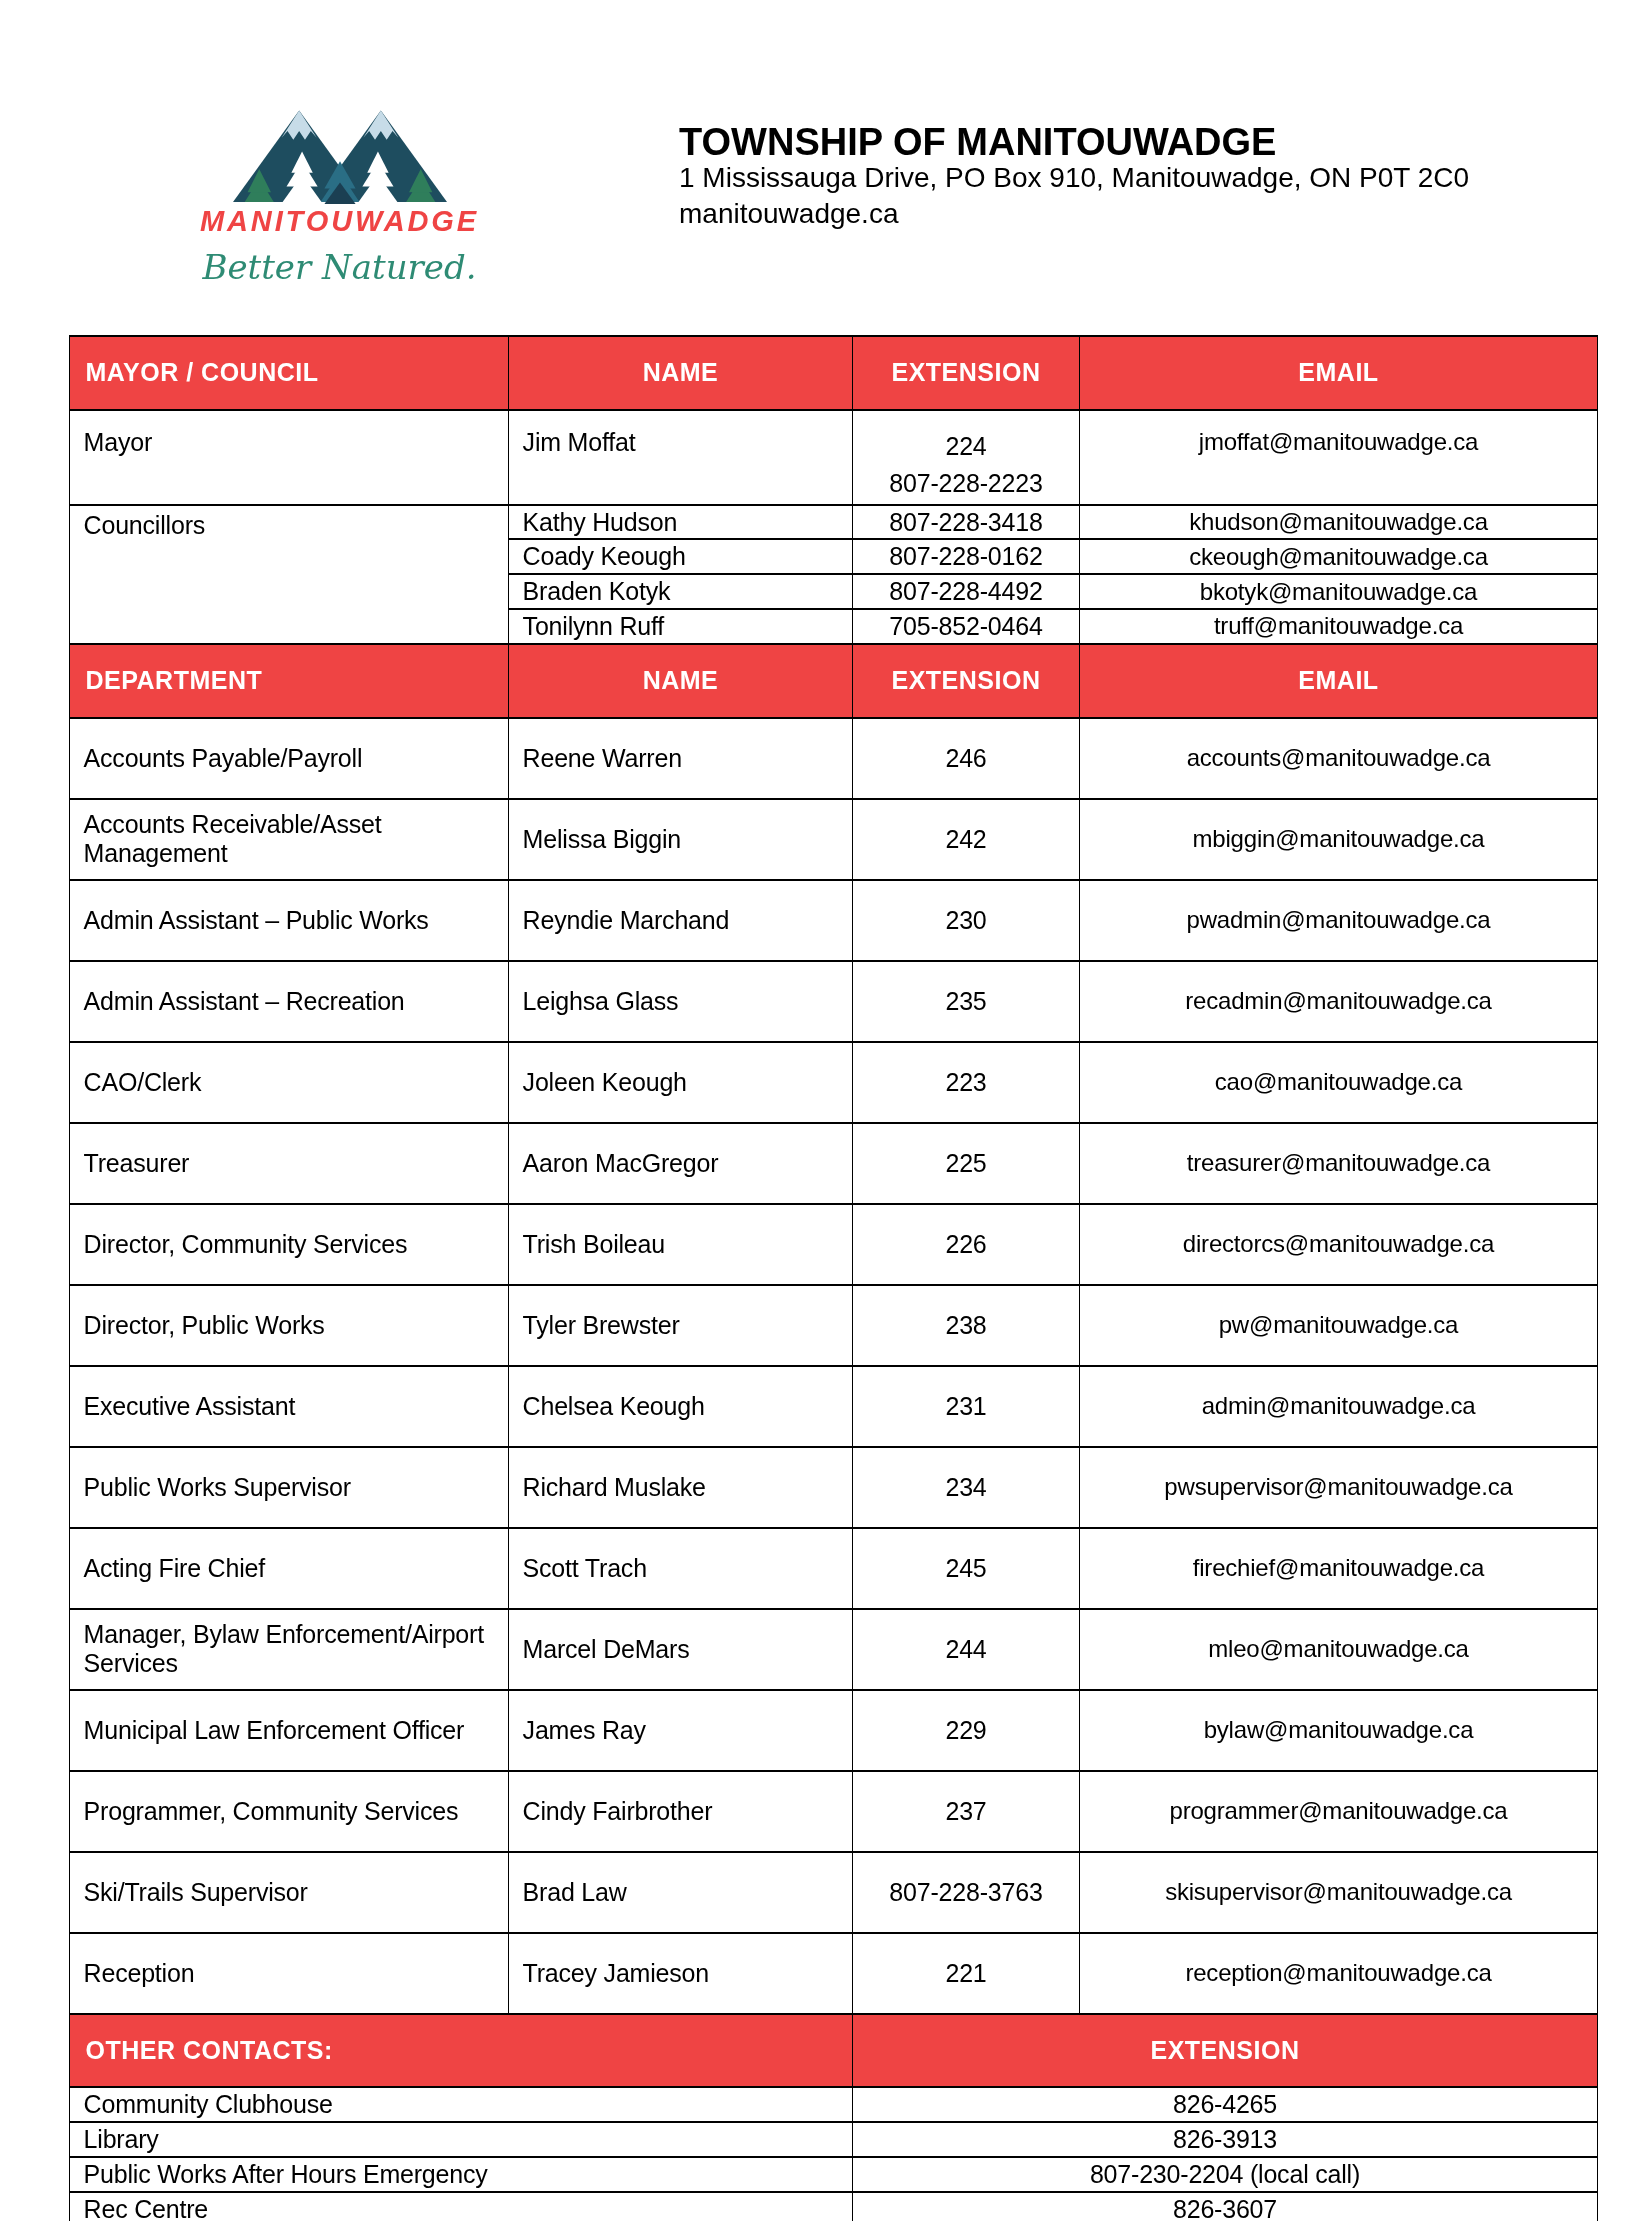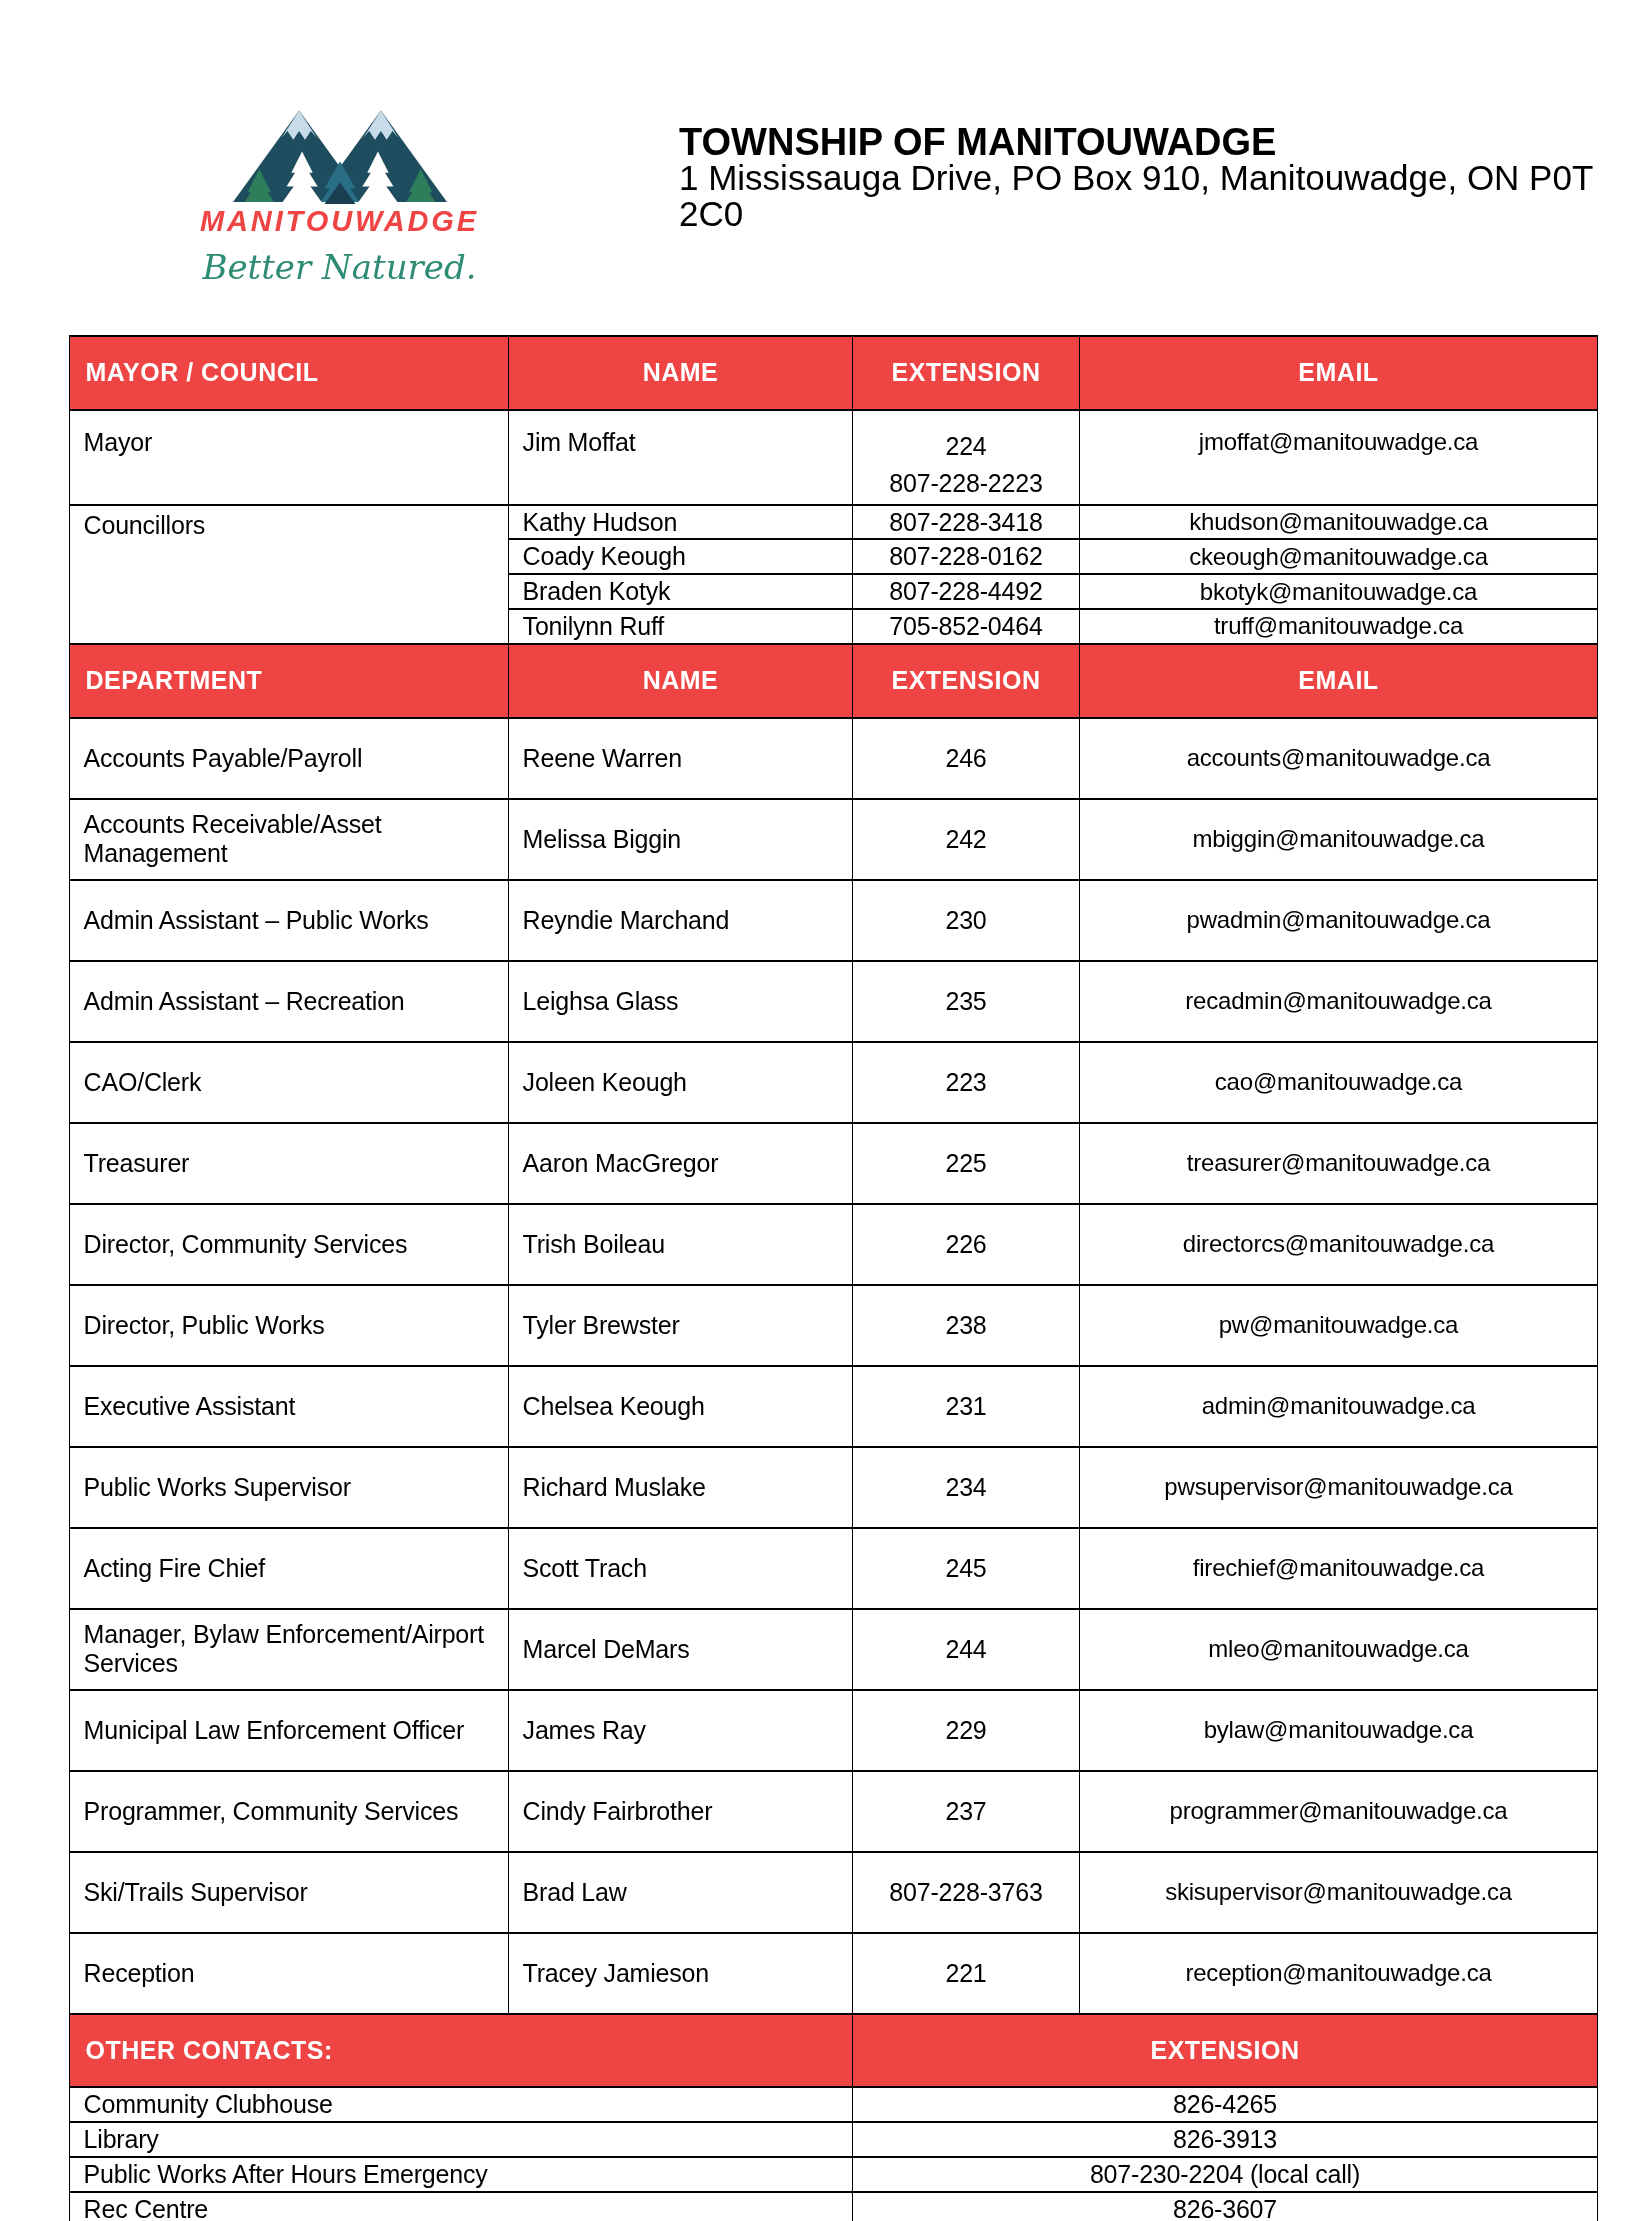--- a/index.html
+++ b/index.html
@@ -13,21 +13,21 @@
   .logo-wordmark{
     margin-top:1px;font-size:29px;font-weight:bold;letter-spacing:2.9px;
     color:#ef4444;white-space:nowrap;font-style:italic;
   }
   .logo-tagline{
     margin-top:9px;font-family:"DejaVu Serif", serif;font-style:italic;
     font-size:34px;color:#2E8B74;
   }
   .header-text{position:absolute;left:679px;top:124px;line-height:36px;}
   .header-title{font-size:38px;font-weight:bold;}
-  .header-line{font-size:35px;}
+  .header-line{font-size:28px;}
   
   table.directory{
     position:absolute;left:69px;top:335px;width:1527px;
     border-collapse:collapse;table-layout:fixed;
     font-size:25px;letter-spacing:-0.2px;
   }
   table.directory td, table.directory th{
     border-left:1.9px solid #000;border-right:1.9px solid #000;
     border-top:2.9px solid #000;border-bottom:2.9px solid #000;
     padding:1.9px 13.6px;overflow:hidden;
@@ -86,20 +86,21 @@
         <rect x="156" y="104" width="6" height="6"></rect>
     </g>
   </svg>
   <div class="logo-wordmark">MANITOUWADGE</div>
   <div class="logo-tagline">Better Natured.</div>
 </div>
 
 <div class="header-text">
   <div class="header-title">TOWNSHIP OF MANITOUWADGE</div>
   <div class="header-line">1 Mississauga Drive, PO Box 910, Manitouwadge, ON P0T 2C0</div>
+  <div class="header-line">manitouwadge.ca</div>
 </div>
 
 <table class="directory">
   <colgroup>
       <col style="width:439px">
       <col style="width:344px">
       <col style="width:227px">
       <col style="width:518px">
     </colgroup>
 

